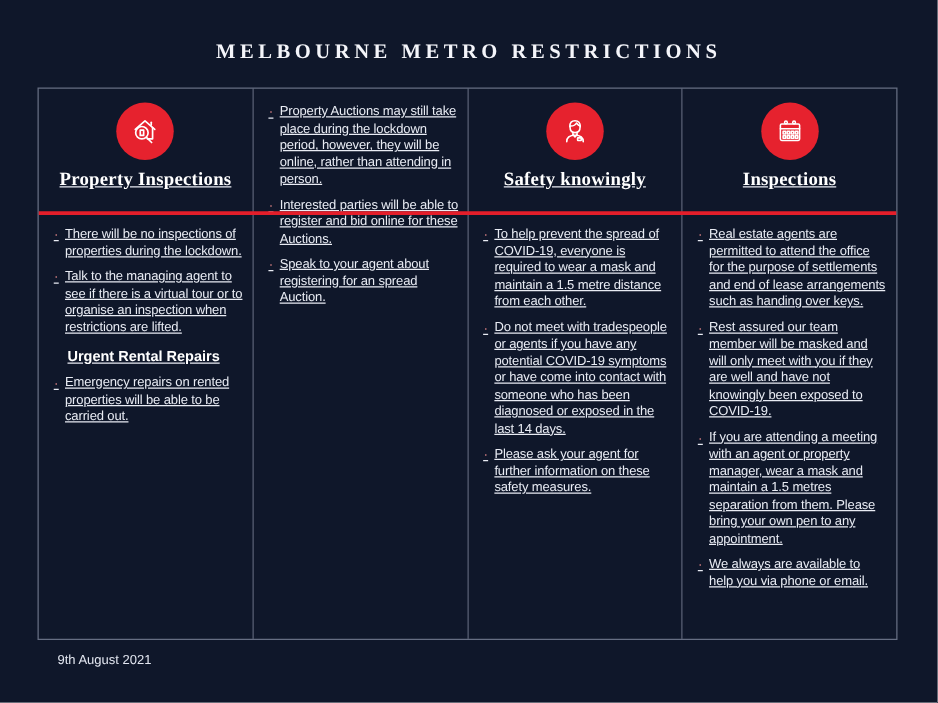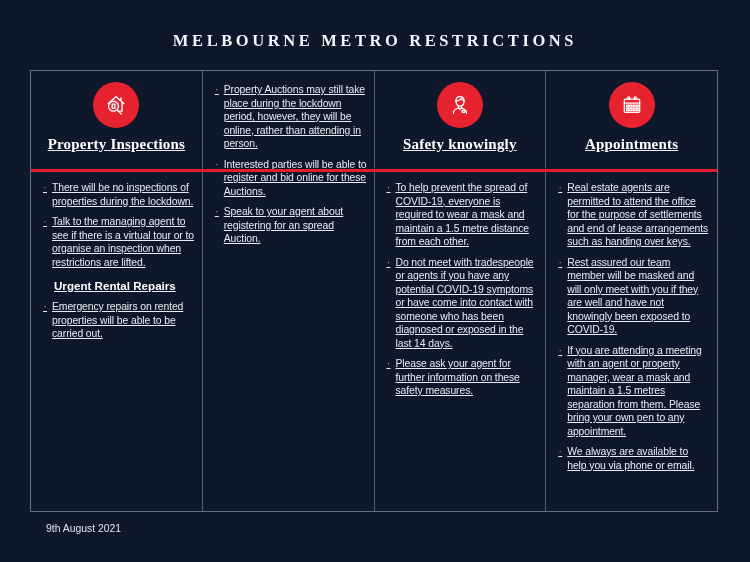--- a/index.html
+++ b/index.html
@@ -176,21 +176,21 @@
               <rect x="9.9" y="12.1" width="1.9" height="1.9"></rect>
               <rect x="12.9" y="12.1" width="1.9" height="1.9"></rect>
               <rect x="15.9" y="12.1" width="1.9" height="1.9"></rect>
               <rect x="6.9" y="15.3" width="1.9" height="1.9"></rect>
               <rect x="9.9" y="15.3" width="1.9" height="1.9"></rect>
               <rect x="12.9" y="15.3" width="1.9" height="1.9"></rect>
               <rect x="15.9" y="15.3" width="1.9" height="1.9"></rect>
             </svg>
           </span>
         </div>
-        <div class="col-title">Appointments</div>
+        <div class="col-title">Inspections</div>
       </div>
       <div class="col-body">
         <div class="bullet">
           <span class="bullet-dot">·</span>
           <span class="bullet-text">Real estate agents are permitted to attend the office for the purpose of settlements and end of lease arrangements such as handing over keys.</span>
         </div>
         <div class="bullet">
           <span class="bullet-dot">·</span>
           <span class="bullet-text">Rest assured our team member will be masked and will only meet with you if they are well and have not  knowingly been exposed to COVID-19.</span>
         </div>

